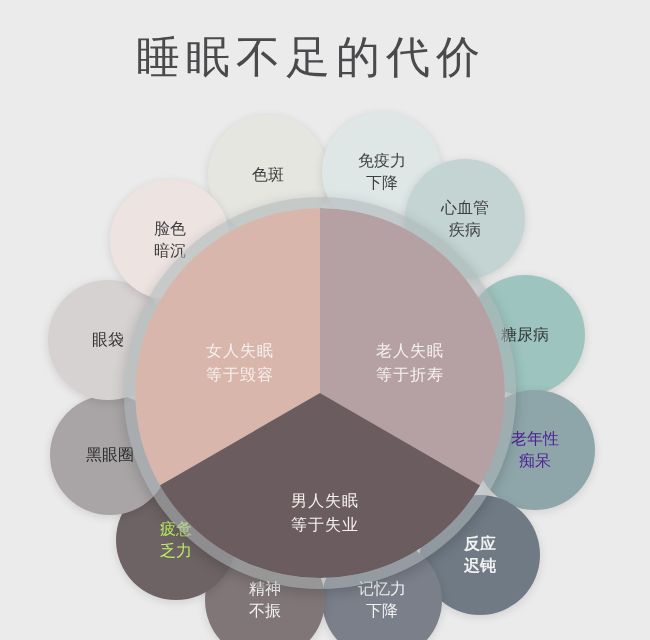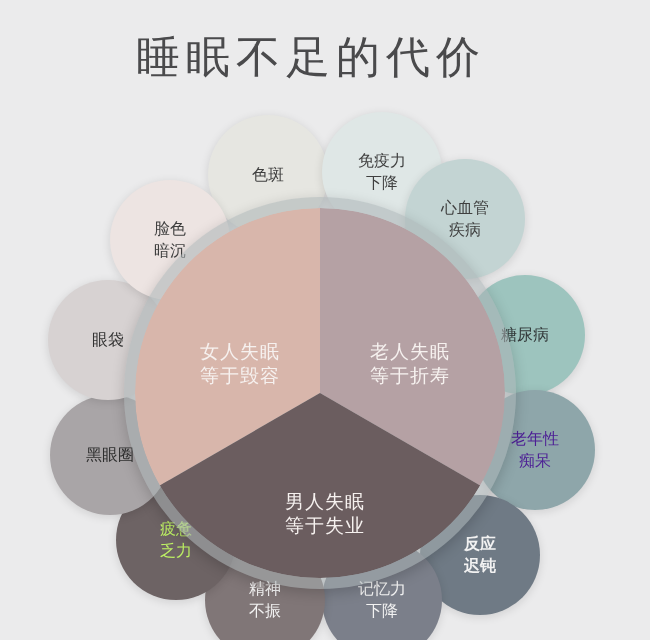--- a/index.html
+++ b/index.html
@@ -28,21 +28,21 @@
     position: absolute; left: 124px; top: 197px; width: 392px; height: 392px;
     border-radius: 50%; background: rgba(170,178,180,0.55);
     box-shadow: 0 4px 14px rgba(0,0,0,0.18);
   }
   .pie {
     position: absolute; left: 135px; top: 208px; width: 370px; height: 370px;
     border-radius: 50%; overflow: hidden;
   }
   .pie svg { width: 370px; height: 370px; display: block; }
   .seg-label {
-    position: absolute; color: #f6f1ef; font-size: 19px; line-height: 24px;
+    position: absolute; color: #f6f1ef; font-size: 16px; line-height: 24px;
     text-align: center; white-space: pre-line; letter-spacing: 1px;
   }
 </style>
 </head>
 <body>
 
 <div class="title">睡眠不足的代价</div>
 
 <div class="stage">
 

